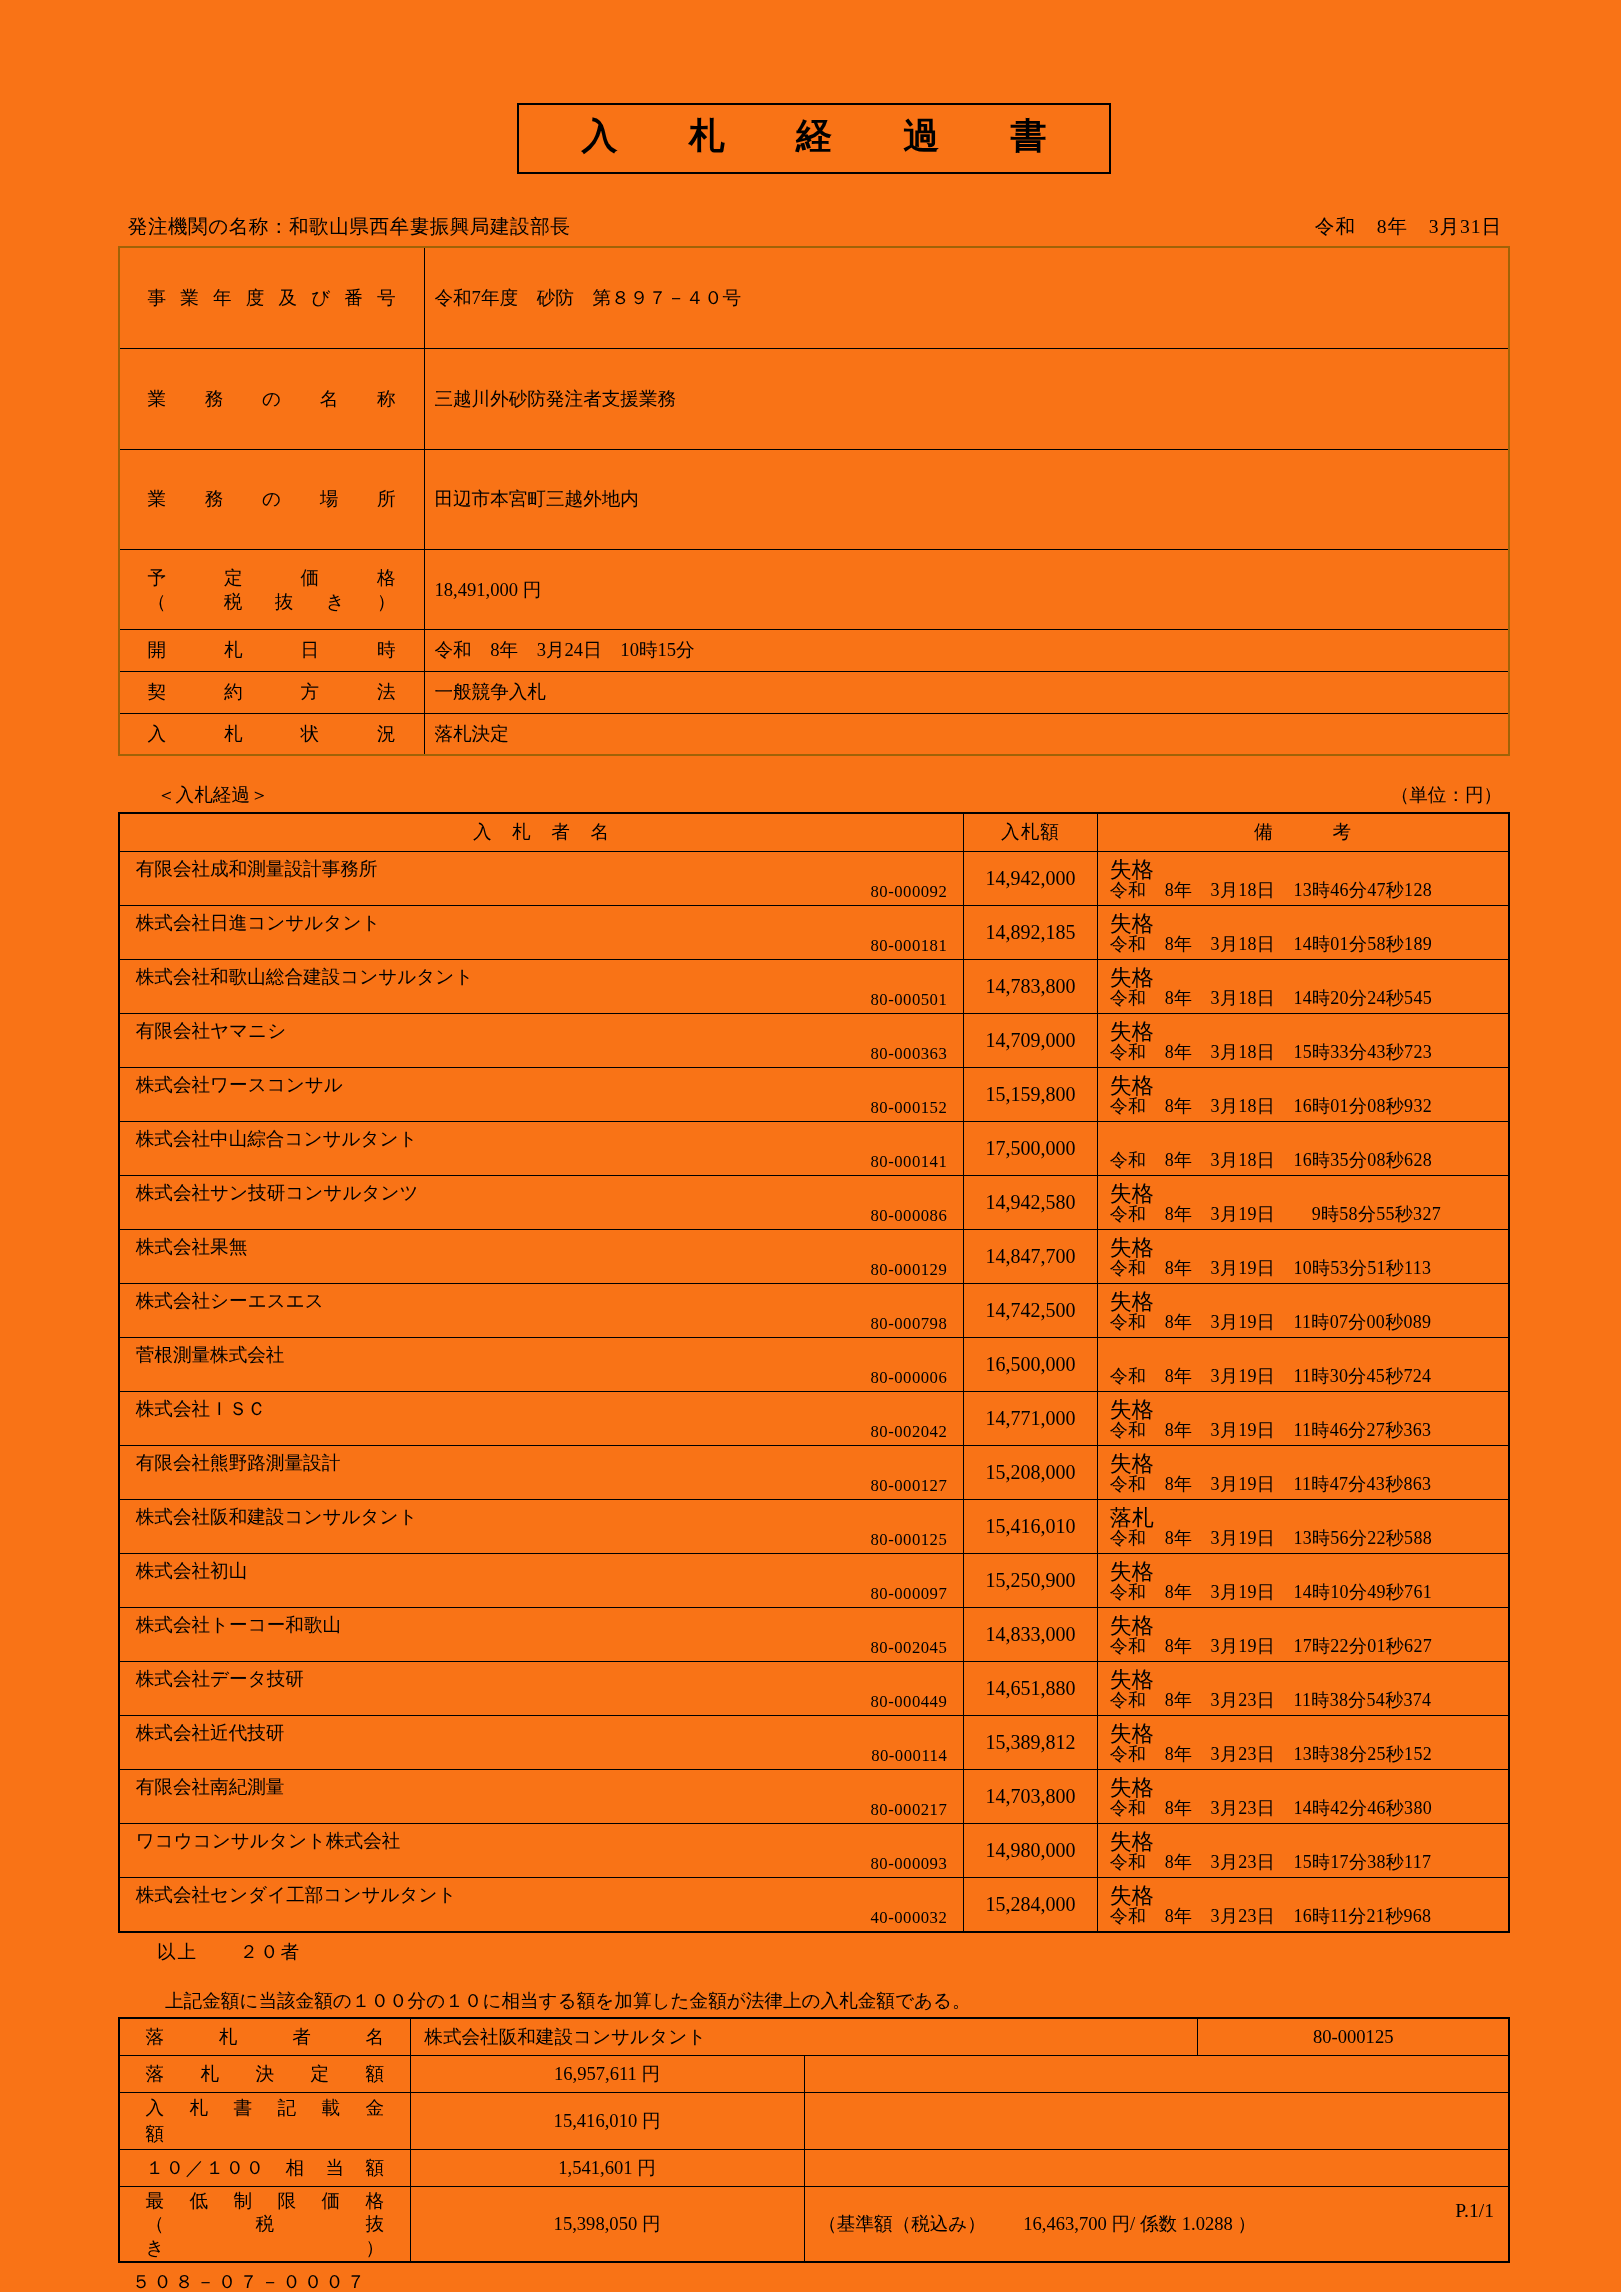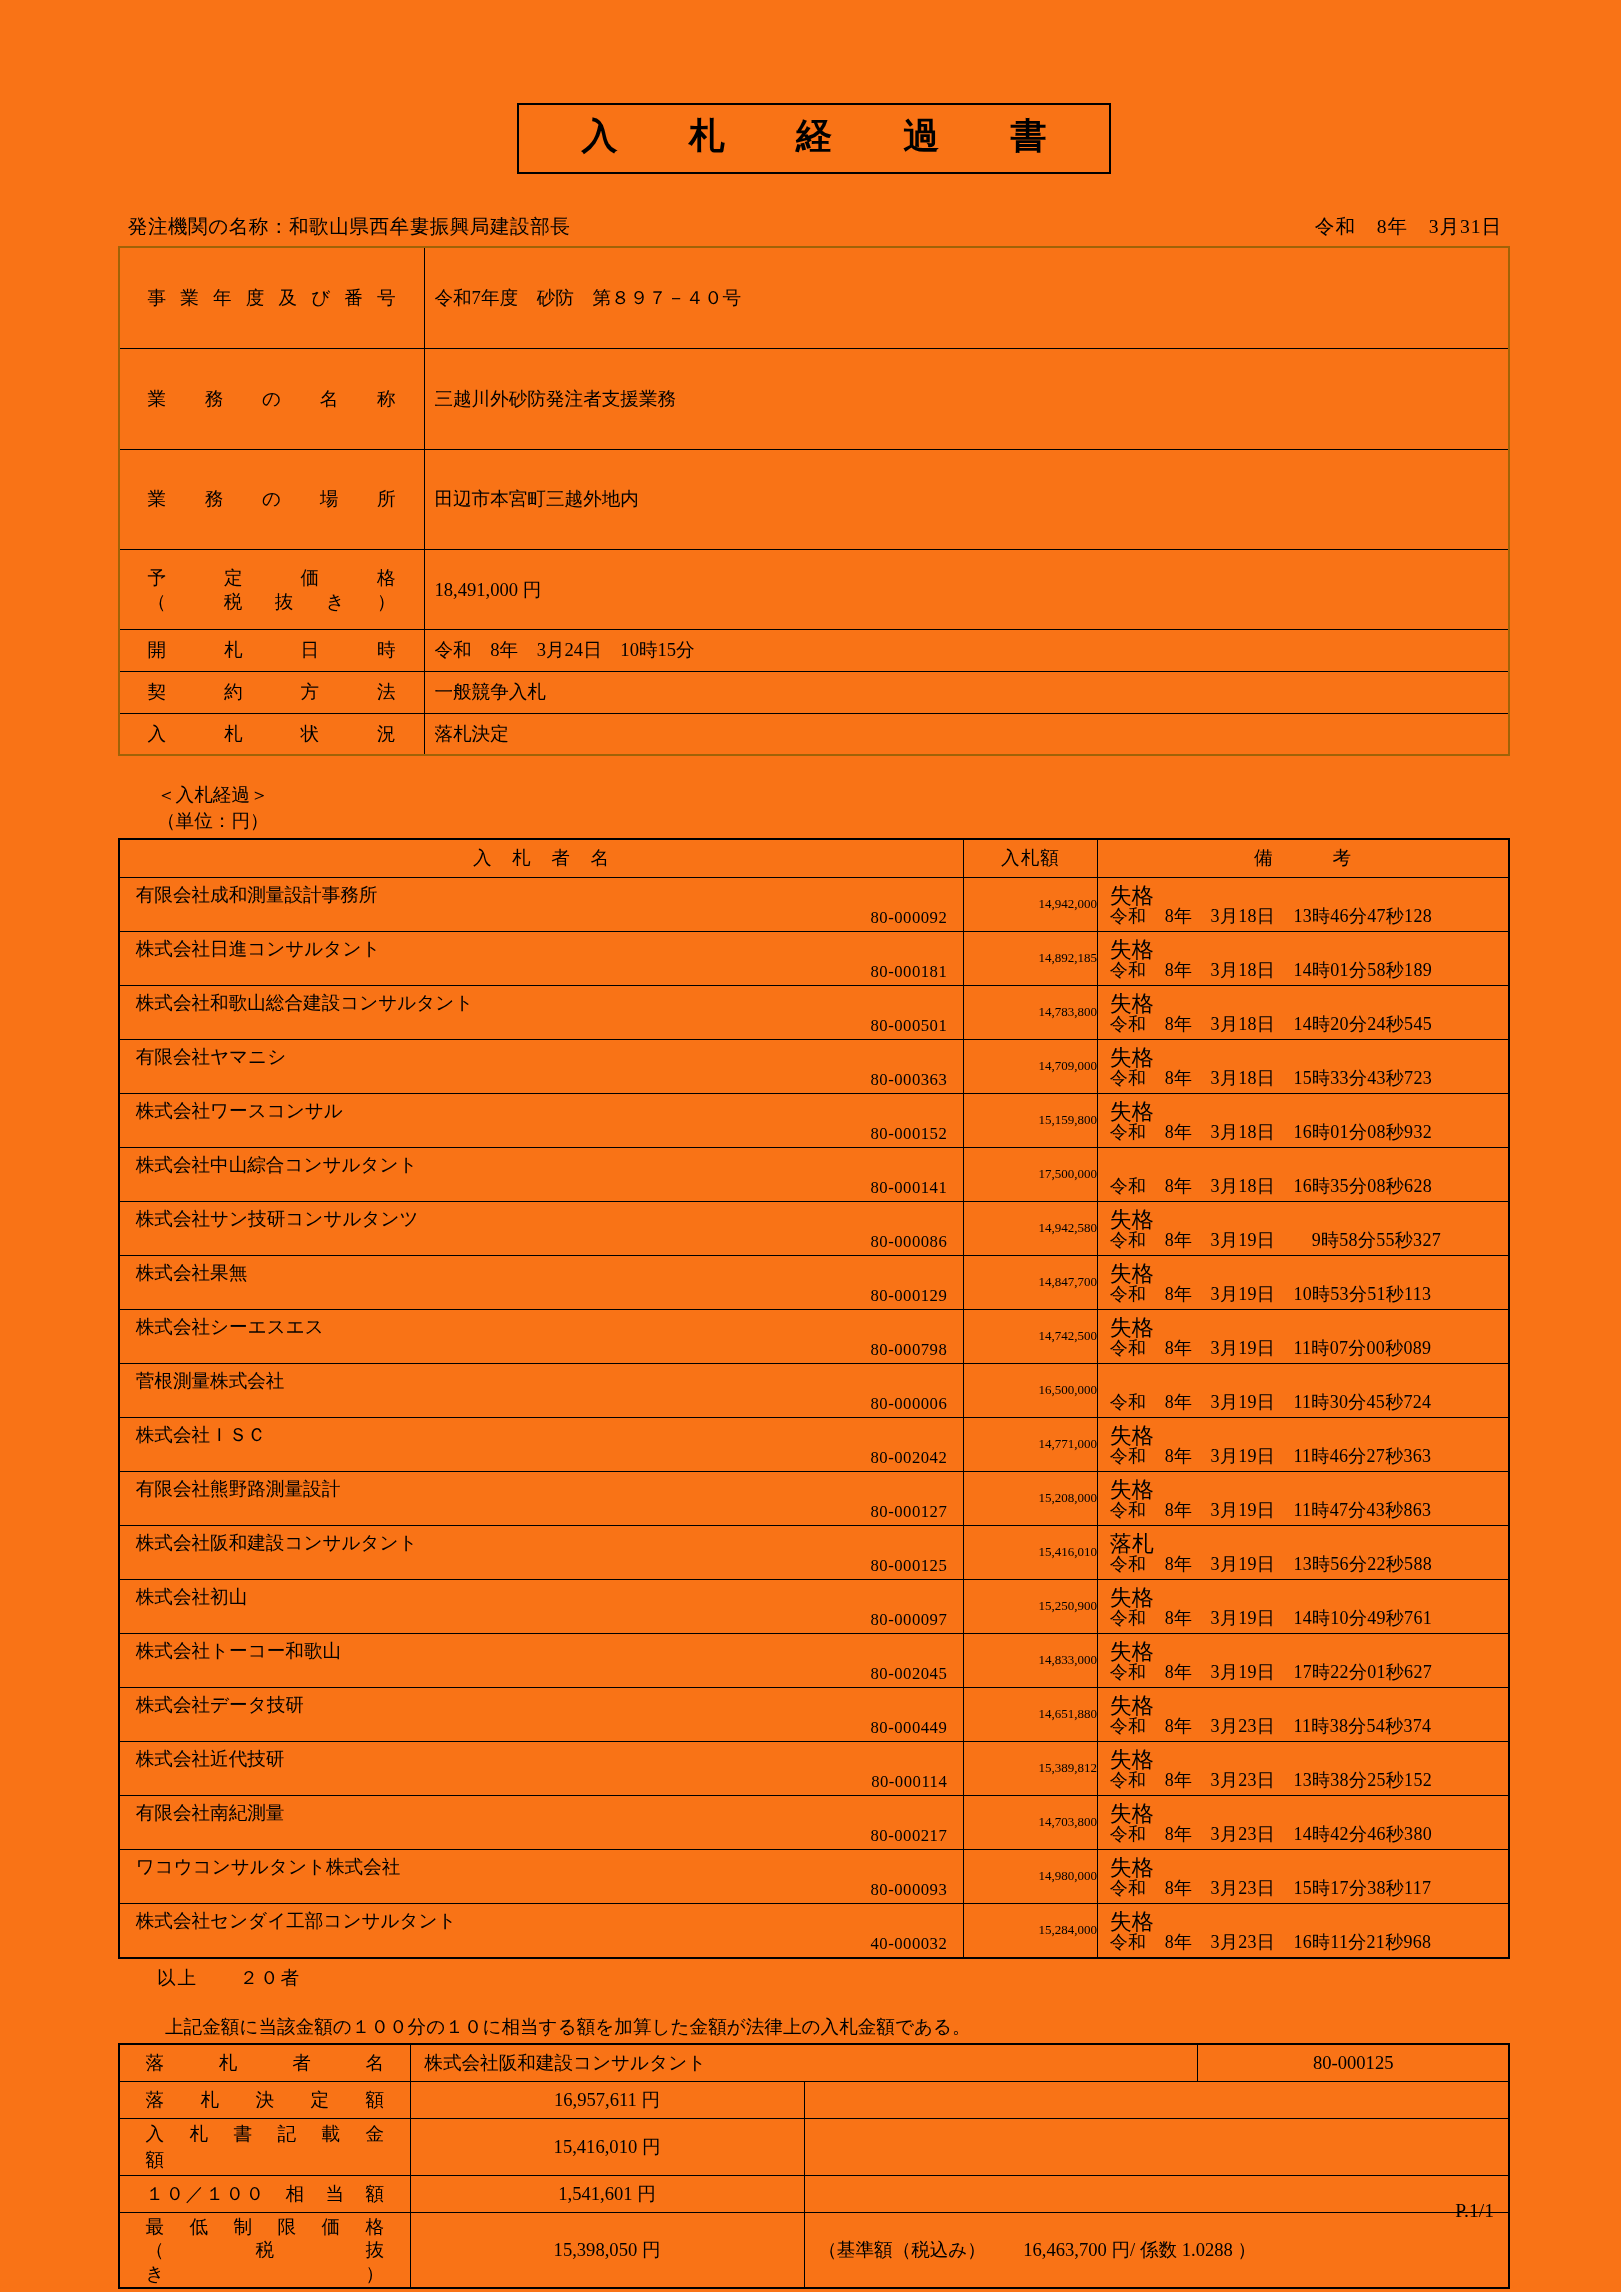--- a/index.html
+++ b/index.html
@@ -92,21 +92,20 @@
   .val-indent { padding-left: 59px; }
 
   
   .bid-head {
     margin-top: 25.5px;
     display: flex;
     justify-content: space-between;
     align-items: flex-start;
     font-size: 18.6px;
     padding: 0 7.8px 0 39px;
-    flex-direction: column;
   }
 
   
   .bid-table {
     margin-top: 3.9px;
     width: 100%;
     table-layout: fixed;
     border: 2px solid #000;
     font-size: 17.6px;
   }
@@ -136,23 +135,23 @@
     font-size: 18.6px;
   }
   .cell-name .code {
     position: absolute;
     right: 15.7px;
     bottom: 2.9px;
     font-size: 16.7px;
     letter-spacing: 0.5px;
   }
   .cell-amount {
-    text-align: right;
+    text-align: center;
     padding-right: 11.8px;
-    font-size: 13px;
+    font-size: 20px;
     vertical-align: middle;
   }
   .cell-note {
     position: relative;
     padding: 0;
   }
   .cell-note .res {
     position: absolute;
     left: 11.8px;
     top: 2.9px;

